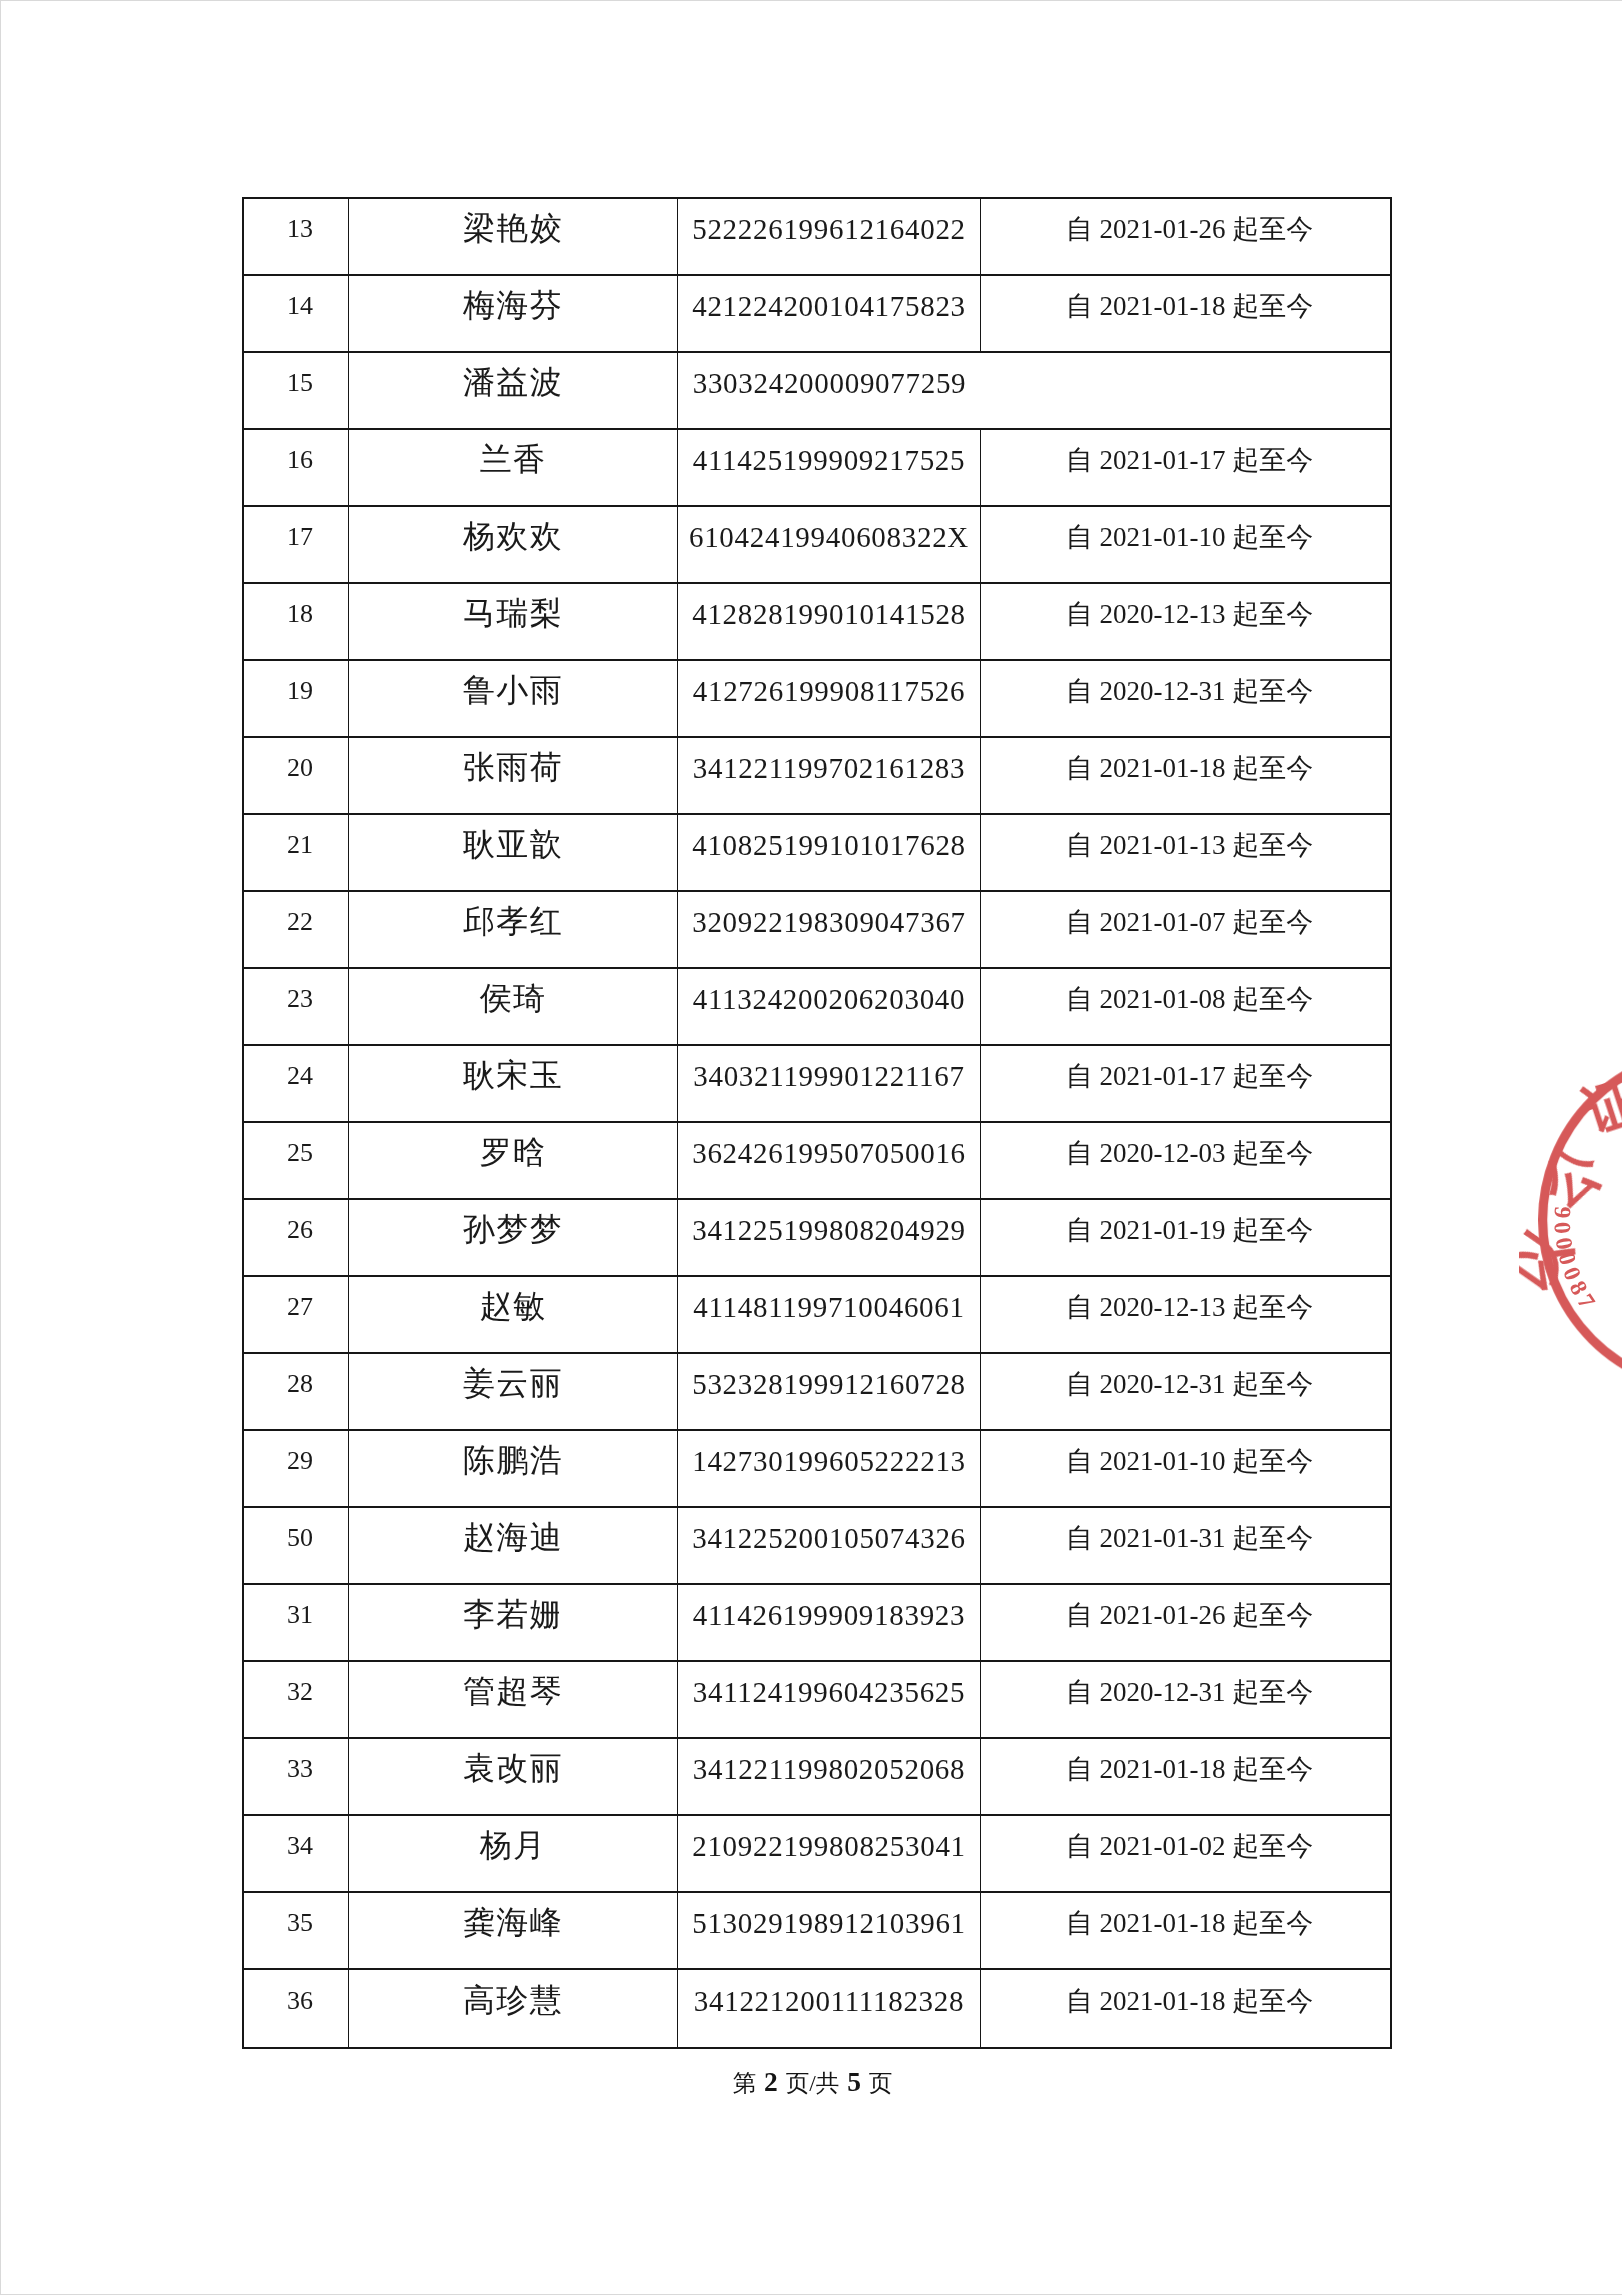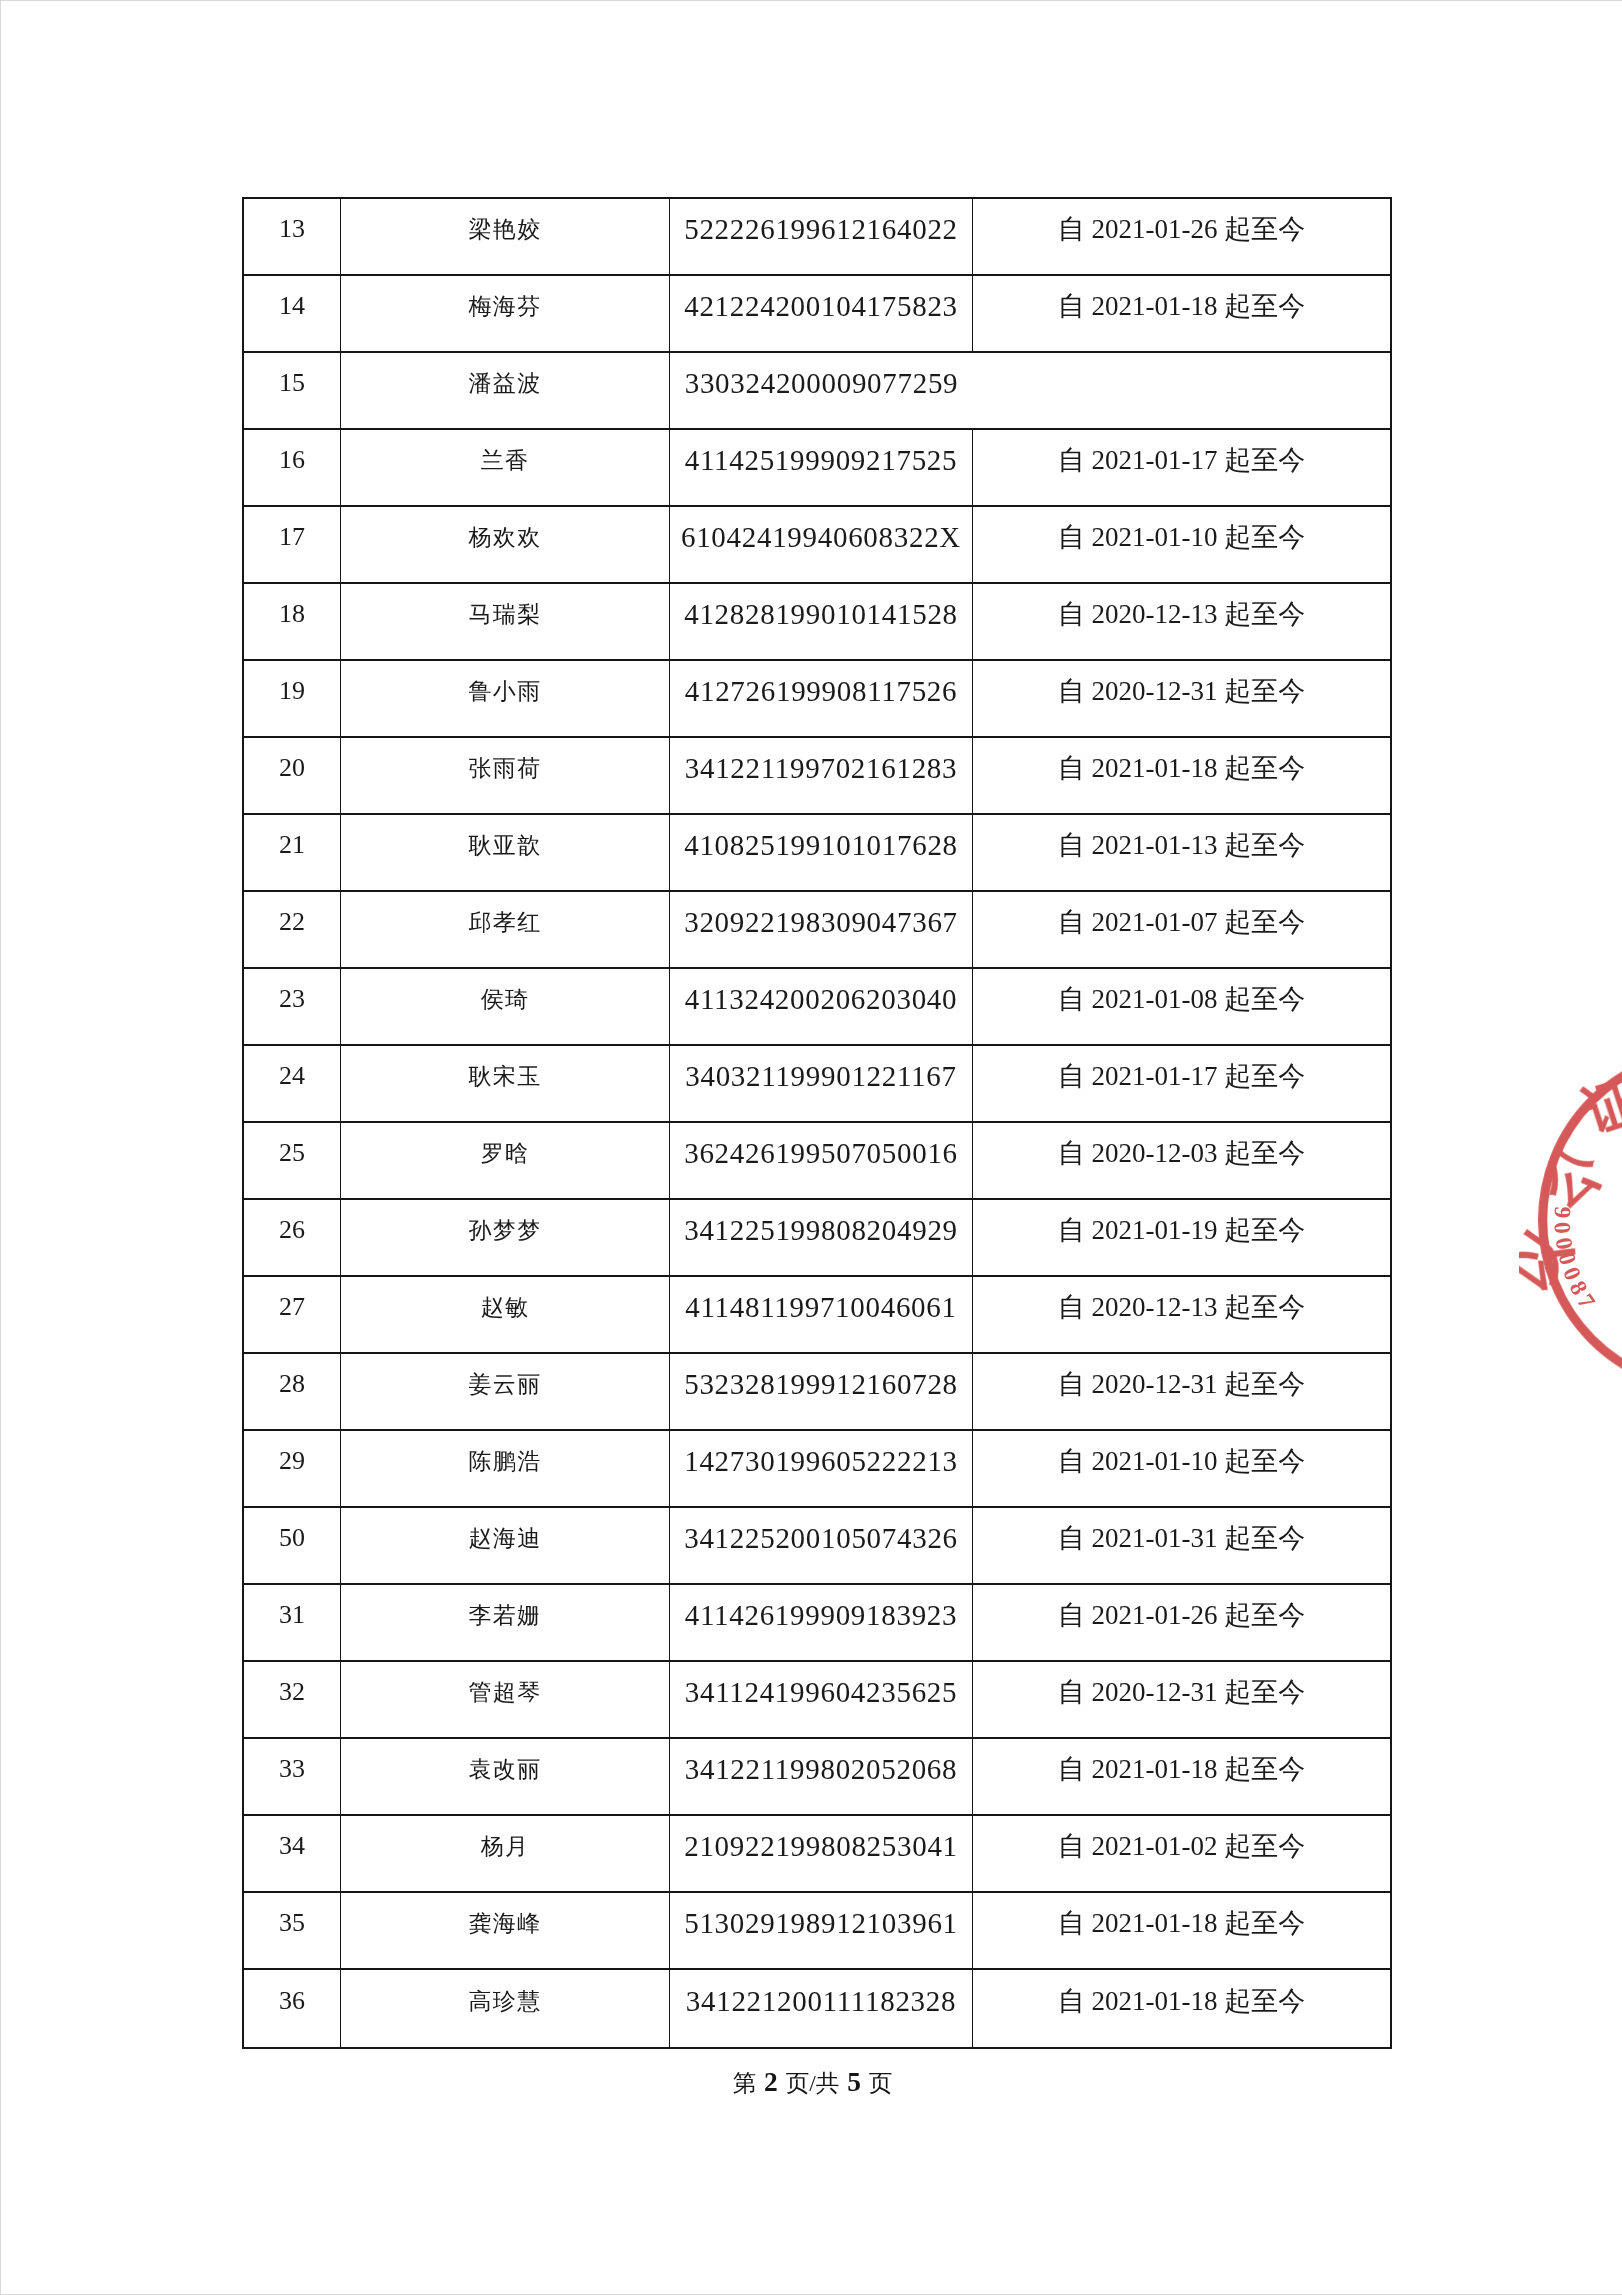--- a/index.html
+++ b/index.html
@@ -21,35 +21,36 @@
     border-top-width:2.6px;
     box-sizing:content-box;
     background:#fff;
   }
   .row{
     display:grid;
     grid-template-columns:97px 329px 303px 417px;
     height:77px;
     box-sizing:border-box;
     border-bottom:2.6px solid #161616;
+    padding-left:8px;
   }
   .row:last-child{border-bottom:none;}
   .cell{
     border-right:1.3px solid #161616;
     display:flex;
     align-items:center;
     justify-content:center;
     padding-bottom:14.4px;
     box-sizing:border-box;
     white-space:nowrap;
     overflow:hidden;
   }
   .cell:last-child{border-right:none;}
   .c-no{font-size:26px;}
-  .c-name{font-size:23px;letter-spacing:1.3px;}
+  .c-name{font-size:32px;letter-spacing:1.3px;}
   .c-id{font-size:29px;letter-spacing:0.7px;}
   .c-period{font-size:27px;}
   .footer{
     position:absolute;
     left:0;top:2065px;
     width:1623px;
     text-align:center;
     font-size:23.6px;
     color:#141414;
   }

